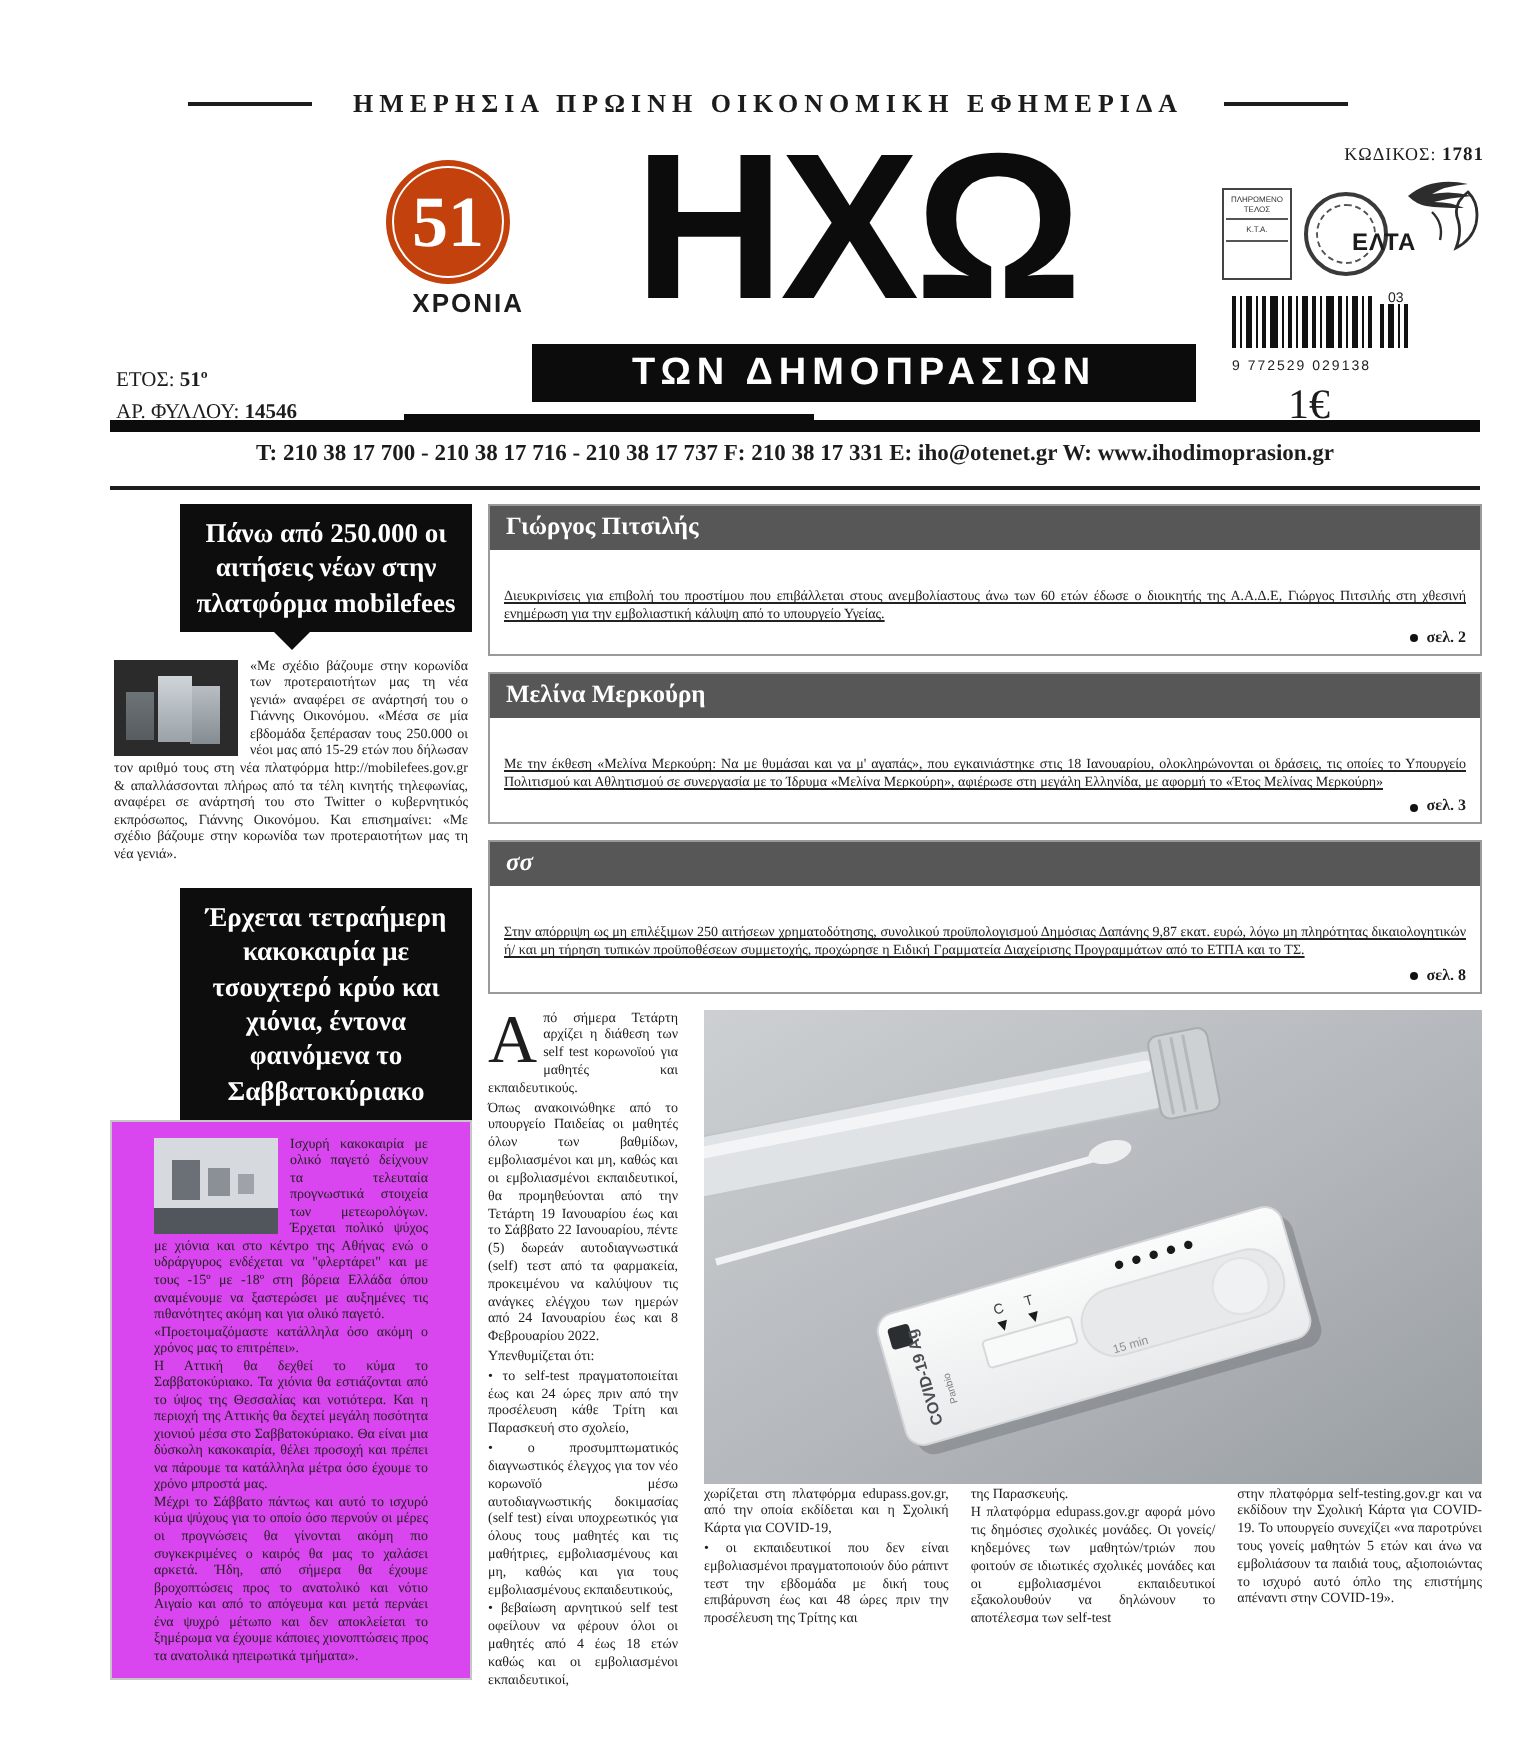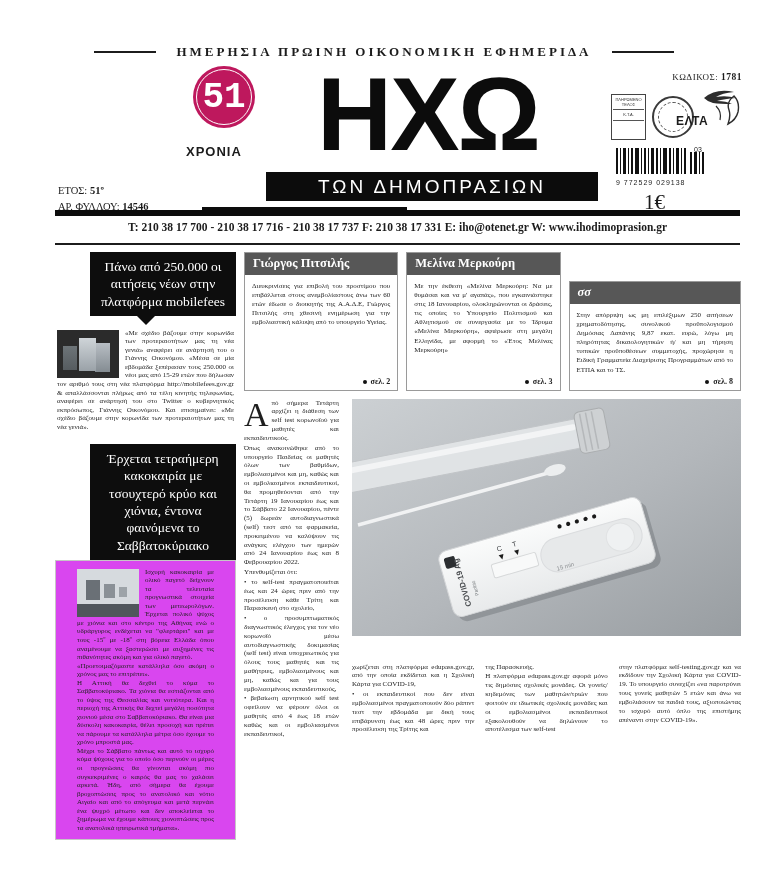--- a/index.html
+++ b/index.html
@@ -15,32 +15,32 @@
   .tagline-rule { width:62px; height:2.5px; background:#1c1c1c; }
   .tagline { font-size:13px; font-weight:bold; letter-spacing:3px; color:#1c1c1c; }
   .kodikos { position:absolute; top:72px; left:612px; width:130px; text-align:right;
     font-size:9px; letter-spacing:.5px; }
   .kodikos b { font-size:9.5px; }
   .date-block { position:absolute; top:100px; left:58px; }
   .weekday { font-size:13px; letter-spacing:2.5px; }
   .day-number { font-size:30px; font-weight:bold; line-height:1.1; }
   .month-year { font-size:12.5px; font-weight:bold; letter-spacing:.5px; }
   .etos-block { position:absolute; top:183px; left:58px; font-size:10.5px; line-height:1.55; }
-  .badge { position:absolute; top:66px; left:193px; width:62px; height:62px; background:#be185d;
+  .badge { position:absolute; top:80px; left:193px; width:62px; height:62px; background:#c2410c;
     border-radius:50%; display:flex; align-items:center; justify-content:center;
-    font-family:Liberation Mono, monospace; font-weight:bold; font-size:36px; color:#fff; }
+    font-family:Liberation Serif, serif; font-weight:bold; font-size:36px; color:#fff; }
   .badge::after { content:""; position:absolute; inset:3px; border:1.5px solid #fff; border-radius:50%; }
-  .badge-label { position:absolute; top:144px; left:186px; width:76px; text-align:left;
+  .badge-label { position:absolute; top:144px; left:186px; width:76px; text-align:right;
     font-family:"Liberation Sans", sans-serif; font-weight:bold; font-size:13px; letter-spacing:1px; }
   .logo-main { position:absolute; top:62px; left:260px; width:336px; text-align:center;
     font-family:"Liberation Sans", sans-serif; font-weight:bold; font-size:104px; line-height:1;
     letter-spacing:-2px; color:#0c0c0c; }
   .logo-bar { position:absolute; top:172px; left:266px; width:332px; height:29px; background:#0c0c0c;
     color:#fff; display:flex; align-items:center; justify-content:center;
-    font-family:"Liberation Sans", sans-serif; font-weight:normal; font-size:19px; letter-spacing:3px;text-align:right; }
+    font-family:"Liberation Sans", sans-serif; font-weight:bold; font-size:19px; letter-spacing:3px;text-align:right; }
   
   .stamp-rect { position:absolute; top:94px; left:611px; width:35px; height:46px;
     border:1px solid #444; font-size:4px; text-align:center; line-height:1.3; color:#333;
     font-family:"Liberation Sans", sans-serif; padding-top:2px; }
   .stamp-rect .sep { border-top:1px solid #555; margin:2px 1px; }
   .stamp-round { position:absolute; top:96px; left:652px; width:42px; height:42px;
     border:2px solid #3a3a3a; border-radius:50%; }
   .stamp-round::before { content:""; position:absolute; inset:4px; border:1px dashed #555; border-radius:50%; }
   .elta { position:absolute; top:88px; left:676px; width:66px; text-align:left; }
   .elta svg { display:block; }
@@ -54,64 +54,64 @@
   .price { position:absolute; top:190px; left:644px; font-size:21px; }
   .rule-thick { position:absolute; top:210px; left:55px; width:685px; height:6px; background:#0c0c0c; }
   .rule-bump { position:absolute; top:-3px; left:147px; width:205px; height:9px; background:#0c0c0c; }
   .contact-line { position:absolute; top:221px; left:55px; width:685px; text-align:center;
     font-weight:bold; font-size:11.5px; }
   .rule-thin { position:absolute; top:243px; left:55px; width:685px; height:1.5px; background:#1c1c1c; }
   
   .body-area { position:absolute; top:252px; left:55px; width:686px; display:flex; gap:8px; }
   .sidebar { width:181px; flex:none; }
   .note-box { margin-bottom:9px; }
-  .note-title { background:#0d0d0d; color:#fff; text-align:center; font-weight:normal;
+  .note-title { background:#0d0d0d; color:#fff; text-align:center; font-weight:bold;
     font-size:13.5px; line-height:1.28; padding:6px 6px;margin-left:35px; }
   .note-pointer { width:0; height:0; margin:0 auto; border-left:9px solid transparent;
     border-right:9px solid transparent; border-top:9px solid #0d0d0d; }
   .note-body { font-size:7px; line-height:1.22; text-align:justify; color:#222; padding:4px 2px; }
   .note-body.boxed { background:#d946ef; border:1px solid #c6c6c6; padding:7px 21px; }
   .note-body p { margin:0; }
   .thumb { float:left; width:62px; height:48px; margin:1px 6px 2px 0; background-repeat:no-repeat; }
   .thumb-phones { background-color:#2b2b2b;
     background-image:linear-gradient(#cfd4d8,#9aa2a8), linear-gradient(#b8bec4,#848c92), linear-gradient(#6d7478,#565c60);
     background-size:17px 33px, 15px 29px, 14px 24px;
     background-position:22px 8px, 38px 13px, 6px 16px; }
   .thumb-snow { background-color:#d6dade;
     background-image:linear-gradient(#6a7076,#6a7076), linear-gradient(#8a9096,#8a9096),
       linear-gradient(#50565c,#50565c), linear-gradient(#9da3a8,#9da3a8);
     background-size:14px 20px, 11px 14px, 62px 13px, 8px 10px;
     background-position:9px 11px, 27px 15px, 0 35px, 42px 18px; }
   .main-col { width:497px; flex:none; }
   
-  .briefs { display:flex; gap:8px; }
+  .briefs { display:flex; gap:8px;flex-direction:column; }
   .brief { flex:1; border:1px solid #9a9a9a; background:#fff; display:flex; flex-direction:column; }
-  .brief:nth-child(3) { flex:1.12;margin-top:29px; }
+  .brief:nth-child(3) { flex:1.12; }
   .brief-title { background:#575757; color:#fff; font-weight:bold; font-size:12.5px; padding:3px 8px 4px; }
   .brief-title.italic { font-style:italic; }
-  .brief-body { font-size:7px; line-height:1.3; text-align:justify; padding:7px 7px 2px; color:#222; flex:1; }
+  .brief-body { font-size:7px; line-height:1.3; text-align:justify; padding:19px 7px 2px; color:#222; flex:1;text-decoration:underline; }
   .page-ref { text-align:right; font-weight:bold; font-size:8px; padding:0 7px 4px; }
   .page-ref::before { content:""; display:inline-block; width:4px; height:4px; border-radius:50%;
     background:#111; margin-right:4px; vertical-align:middle; }
   
   .headline-box { margin-top:8px; background:#0c0c0c; color:#fff; text-align:center;
     padding:11px 10px 15px; }
   .kicker { font-family:"Liberation Sans", sans-serif; font-weight:bold; font-size:11px;
     letter-spacing:2.5px; margin-bottom:7px; }
   .headline-line { font-weight:bold; font-size:29px; line-height:1.3; letter-spacing:.2px; }
   
   .article { margin-top:8px; display:flex; gap:13px; }
   .art-col1 { width:95px; flex:none; }
   .art-right { flex:1; }
   .art-text { font-size:7px; line-height:1.26; text-align:justify; color:#1e1e1e; }
   .art-text p { margin:0 0 1px 0; }
   .dropcap { float:left; font-size:34px; line-height:.82; padding:2px 3px 0 0; font-weight:normal; }
   .photo { position:relative; width:100%; height:237px; overflow:hidden; }
   .photo svg { display:block; }
-  .art-cols { display:flex; gap:11px; margin-top:27px; }
+  .art-cols { display:flex; gap:11px; margin-top:1px; }
   .art-cols > div { flex:1; }
 </style>
 </head>
 <body>
 
 <div class="page">
 
   <div class="tagline-row">
     <span class="tagline-rule"></span>
     <span class="tagline">ΗΜΕΡΗΣΙΑ ΠΡΩΙΝΗ ΟΙΚΟΝΟΜΙΚΗ ΕΦΗΜΕΡΙΔΑ</span>

